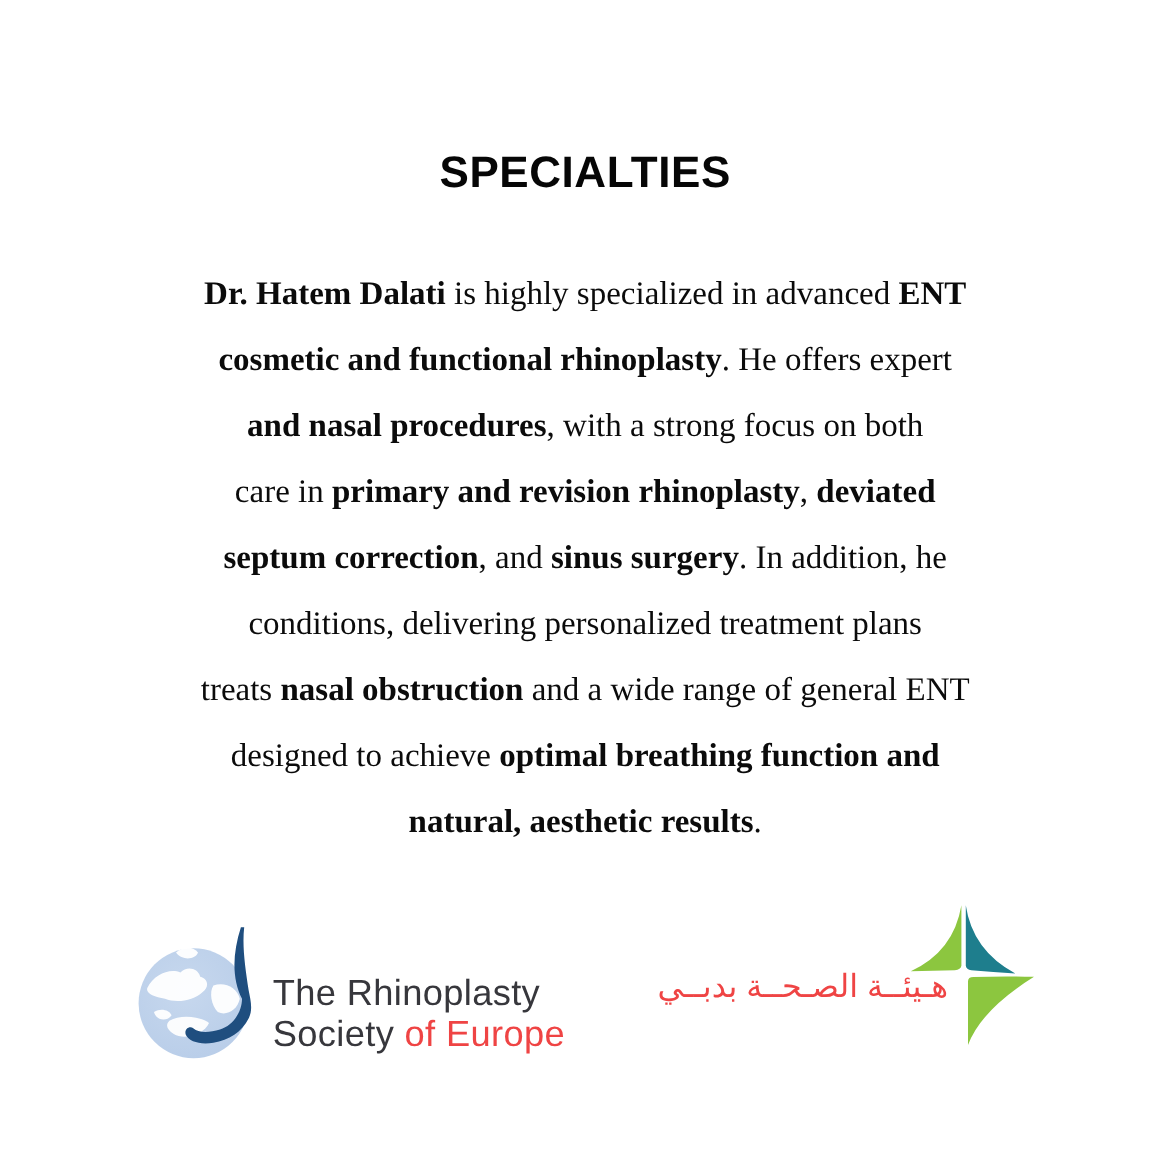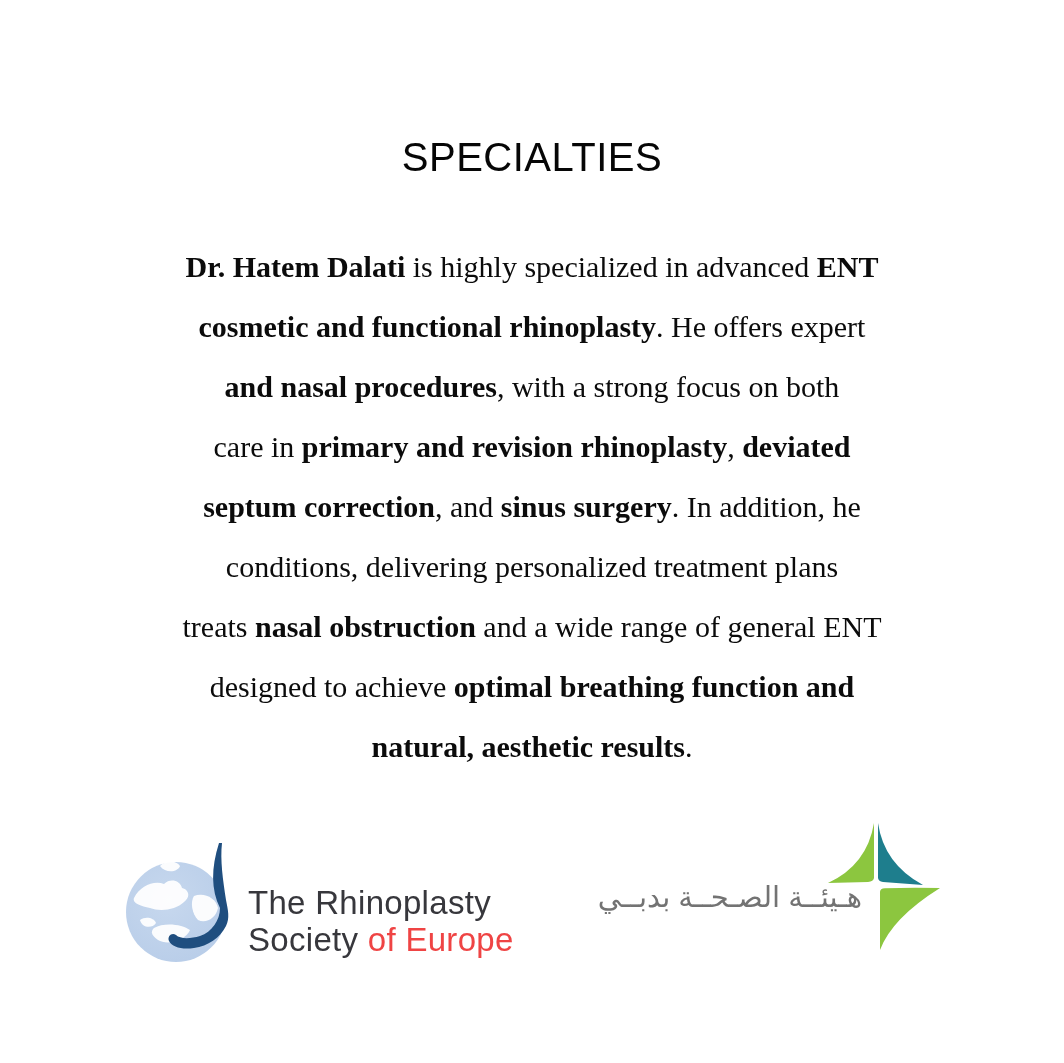--- a/index.html
+++ b/index.html
@@ -2,21 +2,21 @@
 <html><head>
 <meta charset="utf-8">
 <style>
   html,body{margin:0;padding:0;background:#ffffff;}
   .canvas{
     position:relative;width:1064px;height:1063px;background:#ffffff;
     font-family:"Liberation Sans",sans-serif;overflow:hidden;color:#0a0a0a;
   }
   .title{
     position:absolute;top:135px;left:0;right:0;text-align:center;
-    font-size:40px;font-weight:400;letter-spacing:0.5px;color:#060606;
+    font-size:40px;font-weight:700;letter-spacing:0.5px;color:#060606;
   }
   .para{
     position:absolute;top:237px;left:50%;transform:translateX(-50%);
     width:920px;text-align:center;font-size:30px;font-weight:400;color:#0b0b0b;
   }
   .pline{height:60px;line-height:60px;white-space:nowrap;font-family:Liberation Serif, serif;}
   .pline strong{font-weight:700;}
 
   
   .rhino{position:absolute;left:120px;top:840px;width:430px;height:132px;}
@@ -26,21 +26,21 @@
     font-size:33px;line-height:37px;letter-spacing:0.3px;color:#37373c;
     white-space:nowrap;
   }
   .rhino-text .gray{color:#ef4444;}
 
   
   .dha{position:absolute;left:598px;top:818px;width:372px;height:158px;}
   .dha svg{position:absolute;left:226px;top:0;}
   .dha-arabic{
     position:absolute;left:0;top:60px;width:264px;text-align:right;
-    direction:rtl;font-size:29px;line-height:38px;color:#737373;white-space:nowrap;
+    direction:rtl;font-size:29px;line-height:38px;color:#ef4444;white-space:nowrap;
   }
   .dha-latin{
     position:absolute;left:0;top:112px;width:264px;text-align:center;
     font-size:17.5px;letter-spacing:0.8px;color:#101010;white-space:nowrap;
   }
 </style>
 </head>
 <body>
 
 <div class="canvas">

